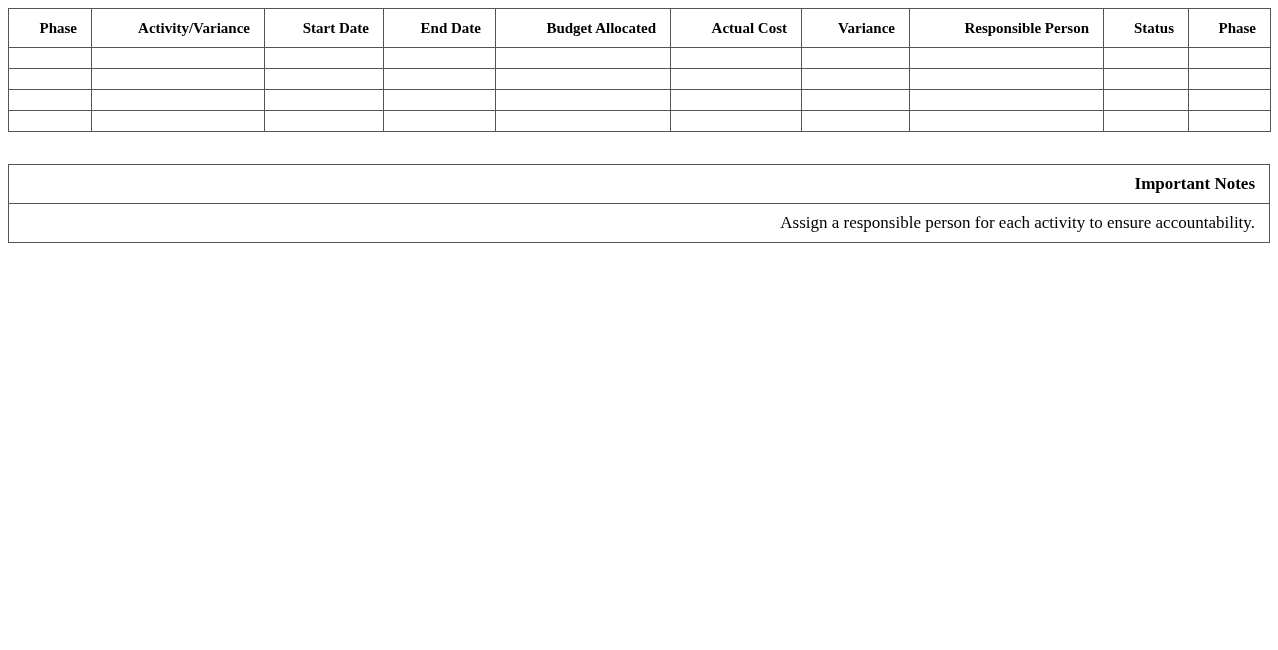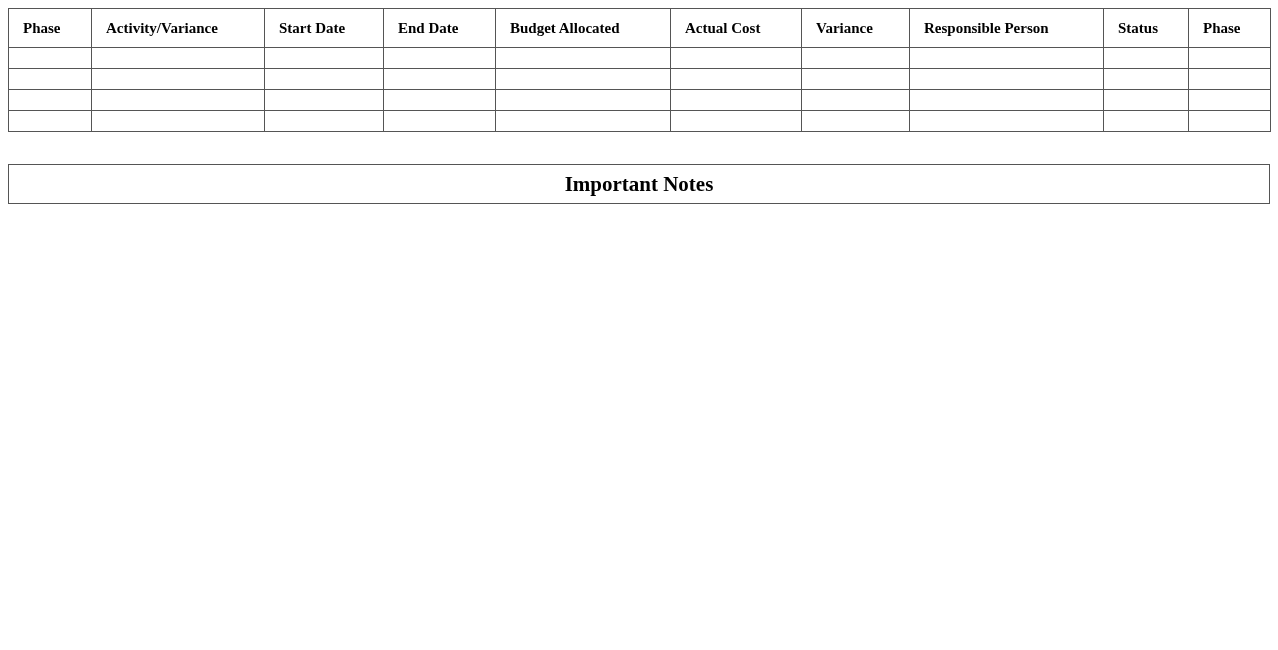--- a/index.html
+++ b/index.html
@@ -23,43 +23,43 @@
     }
     table {
       border-collapse: collapse;
       width: 1262px;
       table-layout: fixed;
     }
     table.tracker th,
     table.tracker td {
       border: 1px solid #555555;
       padding: 0 14px;
-      text-align: left;
+      text-align: right;
       vertical-align: middle;
     }
     table.tracker th {
       font-weight: bold;
       height: 38px;
       font-size: 15px;
       white-space: nowrap;
     }
     table.tracker td {
       height: 20px;
     }
     table.notes {
       margin-top: 32px;
     }
     table.notes th,
     table.notes td {
       border: 1px solid #555555;
       padding: 0 14px;
-      text-align: center;
+      text-align: right;
       height: 38px;
       vertical-align: middle;
-      font-size: 21px;
+      font-size: 17px;
     }
     table.notes th {
       font-weight: bold;
     }
   </style>
 </head>
 <body>
 
 <div class="wrap">
   <table class="tracker">
@@ -141,15 +141,18 @@
     </tbody>
   </table>
 
   <table class="notes">
     <thead>
       <tr>
         <th>Important Notes</th>
       </tr>
     </thead>
     <tbody>
+      <tr>
+        <td>Assign a responsible person for each activity to ensure accountability.</td>
+      </tr>
     </tbody>
   </table>
 </div>
 
 </body></html>

